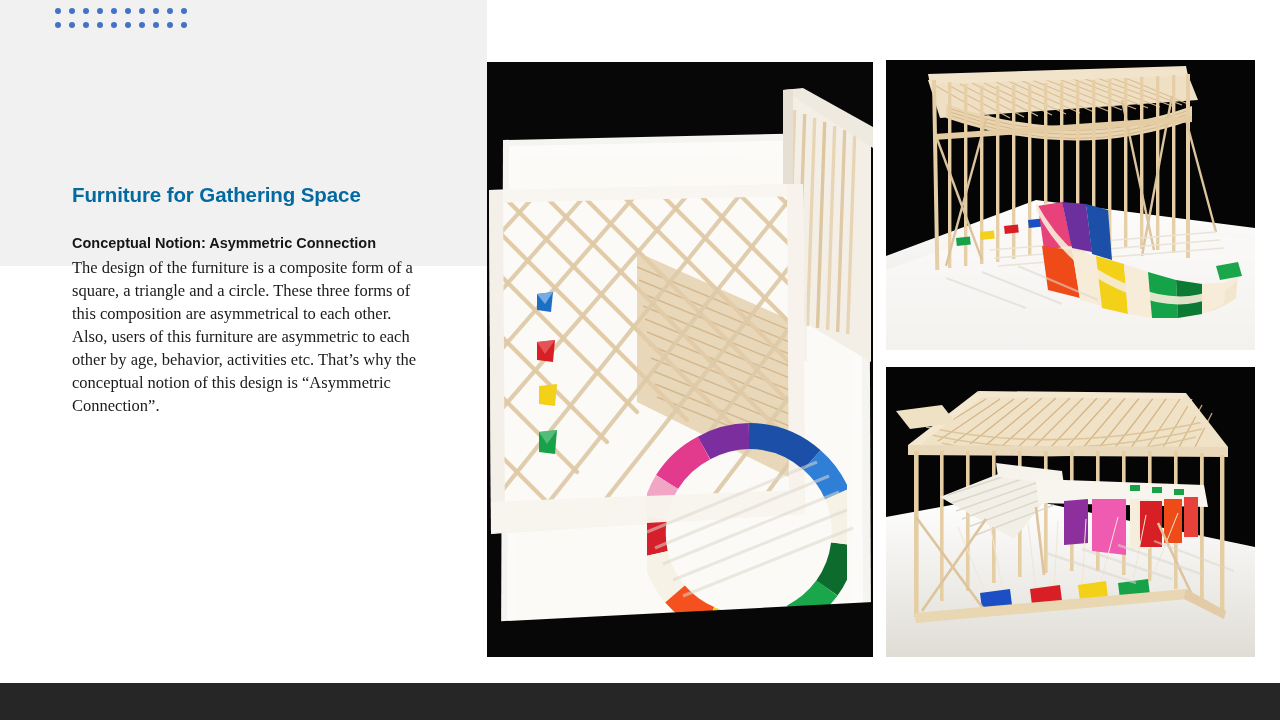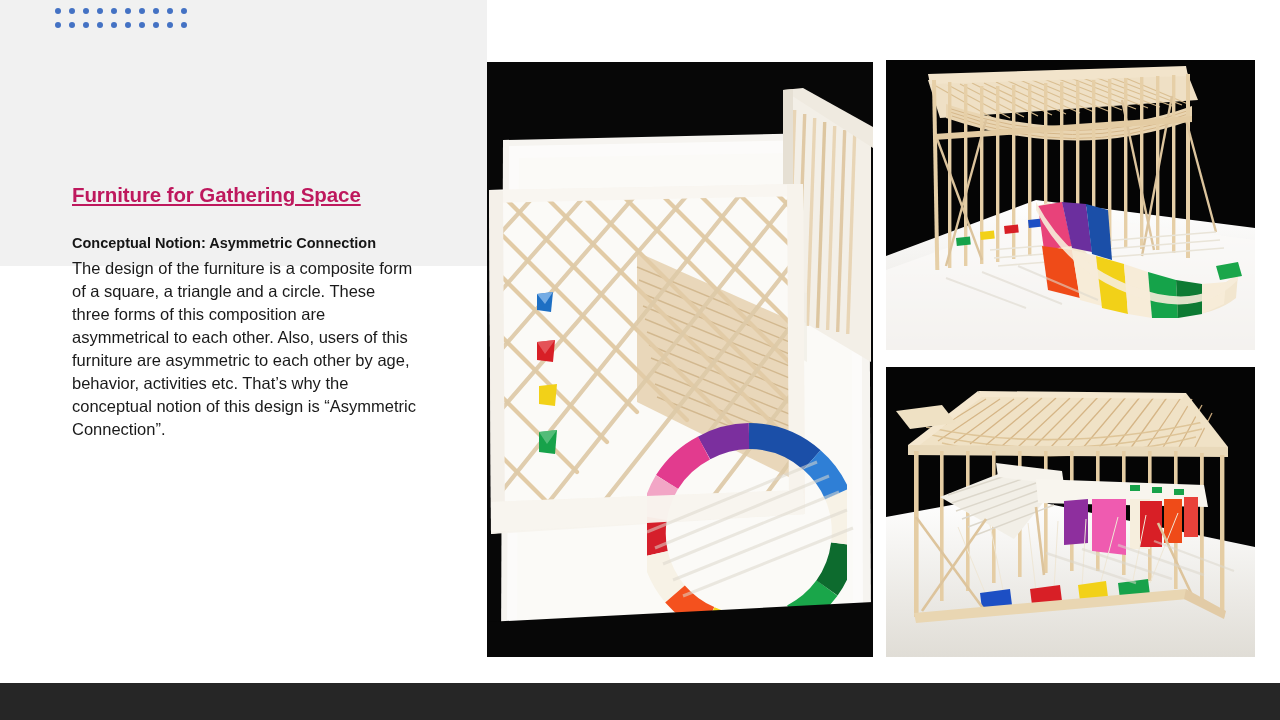--- a/index.html
+++ b/index.html
@@ -18,29 +18,29 @@
   }
 
   
   .dots{position:absolute;left:55px;top:8px;display:flex;flex-direction:column;gap:8px;}
   .dot-row{display:flex;gap:8px;}
   .dot{width:6px;height:6px;border-radius:50%;background:#4472c4;}
 
   
   .text-col{position:absolute;left:72px;top:183px;width:345px;}
   .title{
-    font-size:20.5px;font-weight:bold;color:#be185d;
-    letter-spacing:-.1px;line-height:1.2;margin:0 0 26px 0;text-decoration:underline;
+    font-size:20.5px;font-weight:bold;color:#0369a1;
+    letter-spacing:-.1px;line-height:1.2;margin:0 0 26px 0;
   }
   .subtitle{
     font-size:14.5px;font-weight:bold;color:#161616;
     line-height:1.36;margin:0 0 4px 0;
   }
   .body-text{
-    font-size:16.5px;color:#1a1a1a;line-height:1.39;margin:0;
+    font-size:16.5px;color:#1a1a1a;line-height:1.39;margin:0;font-family:Liberation Serif, serif;
   }
 
   
   .footer-bar{
     position:absolute;left:0;top:683px;width:1280px;height:37px;background:#262626;
   }
 
   
   .photo{position:absolute;overflow:hidden;background:#050505;}
   #photo-main{left:487px;top:62px;width:386px;height:595px;}

